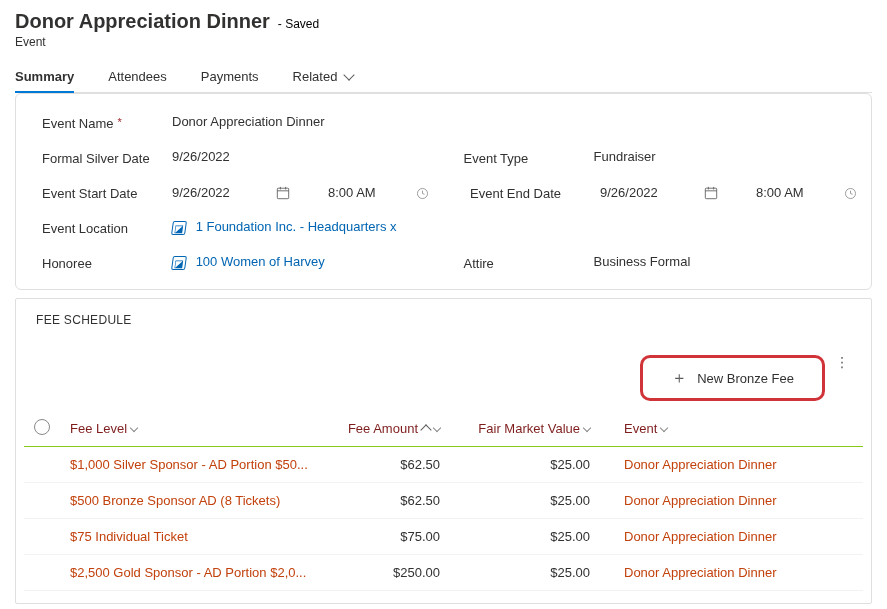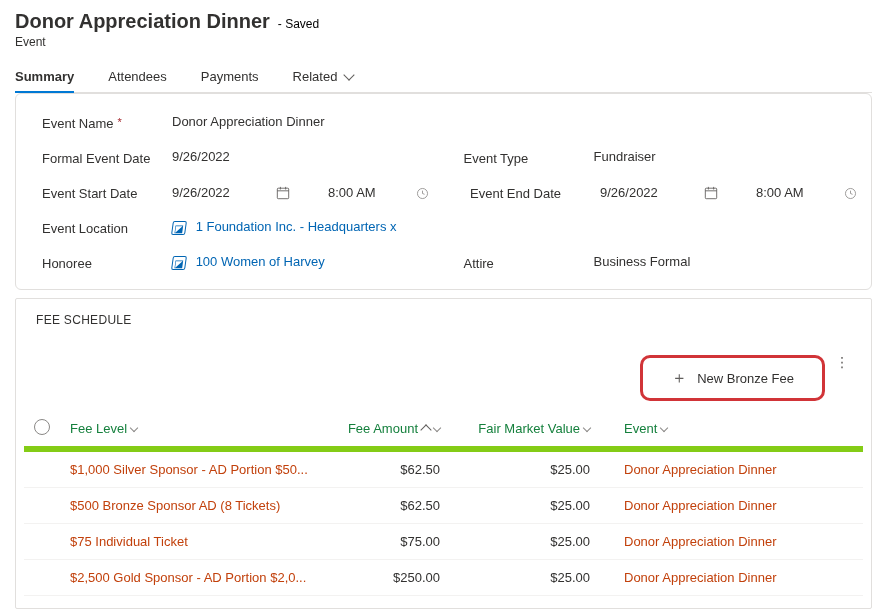--- a/index.html
+++ b/index.html
@@ -36,21 +36,21 @@
   .clock-icon { color:#605e5c; width:14px; position:relative; top:1px;}
   .time { width:60px; }
   .fee-card { border:1px solid #e1dfdd; border-radius:2px; margin-top:8px; padding:14px 8px 12px 8px; }
   .fee-header { font-size:12px; letter-spacing:0.3px; padding-left:12px; margin-bottom:28px; }
   .fee-toolbar { display:flex; justify-content:flex-end; padding-right:14px; margin-bottom:10px; }
   .new-fee-btn { display:inline-flex; align-items:center; gap:10px; padding:6px 14px; font-size:13px; cursor:pointer; color:#323130; }
   .highlight-ring { border:3px solid #d13438; border-radius:10px; padding:6px 14px; }
   .plus-icon { font-size:16px; color:#605e5c; line-height:1; }
   .vdots { color:#605e5c; margin-left:10px; font-size:14px; cursor:pointer; line-height:1;}
   table { width:100%; border-collapse:collapse; font-size:13px; }
-  th { text-align:left; font-weight:400; color:#15803d; padding:8px 10px; border-bottom:6px solid #84cc16; white-space:nowrap;}
+  th { text-align:left; font-weight:400; color:#7f1d1d; padding:8px 10px; border-bottom:1px solid #84cc16; white-space:nowrap;}
   th.num, td.num { text-align:right; }
   td { padding:10px 10px; border-bottom:1px solid #f3f2f1; }
   .row-sel { width:34px; text-align:center; }
   .sel-circle { width:16px; height:16px; border:1.3px solid #8a8886; border-radius:50%; display:inline-block;}
   .col-head { cursor:pointer; }
   .sort-up { display:inline-block; width:8px; height:8px; border-left:1.2px solid #605e5c; border-top:1.2px solid #605e5c; transform:rotate(45deg); margin-left:4px; position:relative; top:1px;}
   .small-chev { display:inline-block; width:6px; height:6px; border-right:1px solid #8a8886; border-bottom:1px solid #8a8886; transform:rotate(45deg); margin-left:4px; position:relative; top:-2px;}
   .grid-link { color:#c2410c; cursor:pointer; }
 </style>
 </head>
@@ -79,21 +79,21 @@
       <div class="field-label">
         <span>Event Name</span><span class="required">*</span>
       </div>
       <div class="field-value">Donor Appreciation Dinner</div>
     </div>
     <div class="form-col"></div>
   </div>
 
   <div class="form-row">
     <div class="form-col">
-      <div class="field-label">Formal Event Date</div>
+      <div class="field-label">Formal Silver Date</div>
       <div class="field-value">9/26/2022</div>
     </div>
     <div class="form-col">
       <div class="field-label">Event Type</div>
       <div class="field-value">Fundraiser</div>
     </div>
   </div>
 
   <div class="form-row">
     <div class="form-col">

